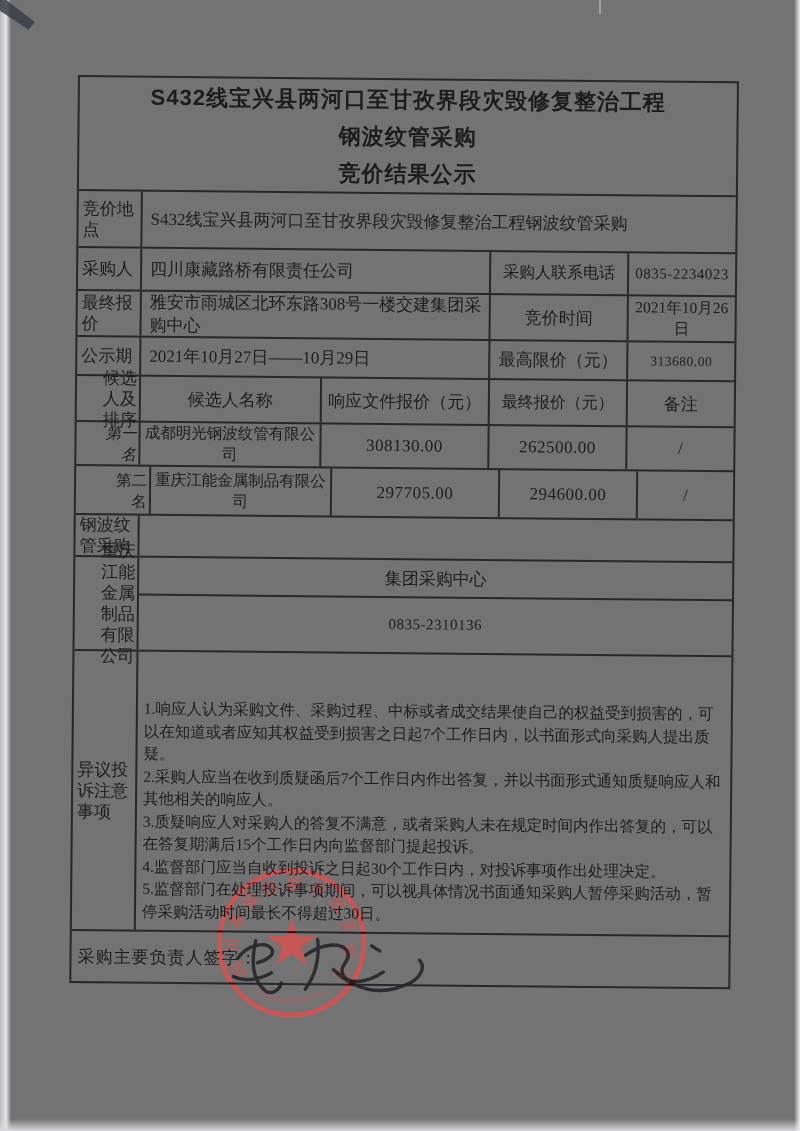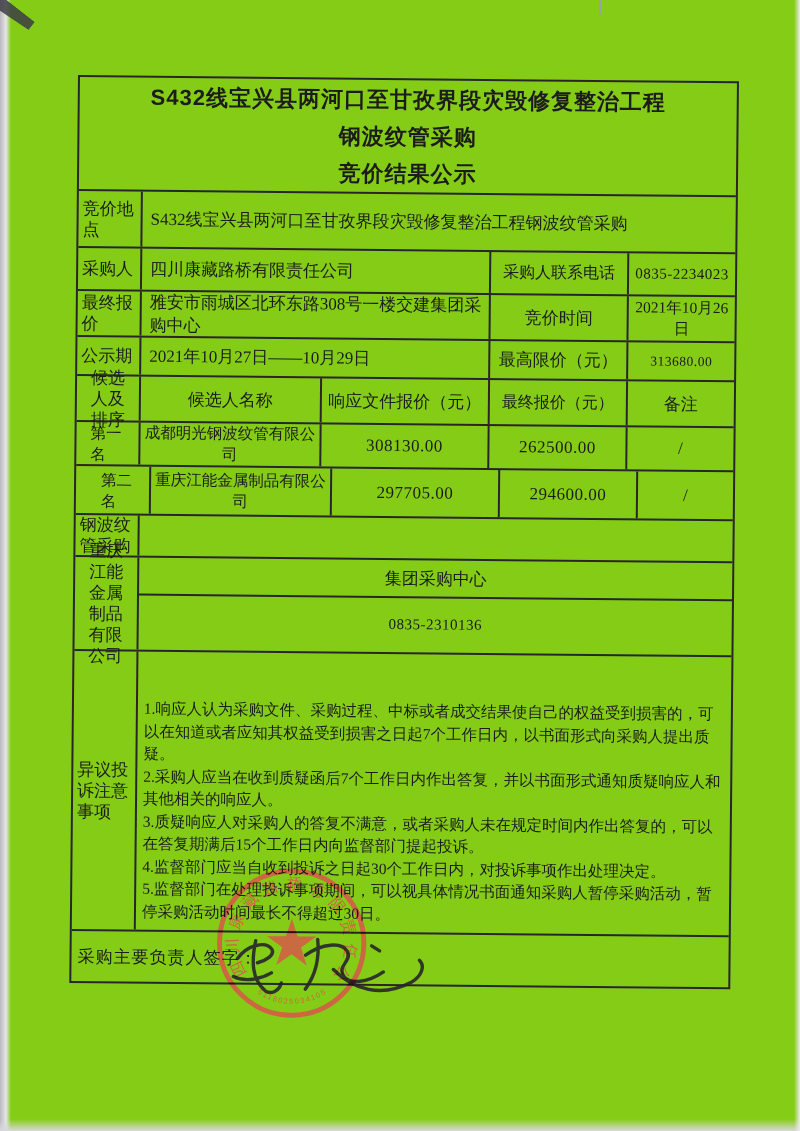--- a/index.html
+++ b/index.html
@@ -2,21 +2,21 @@
 <html><head>
 <meta charset="utf-8">
 <style>
   html,body{margin:0;padding:0;}
   body{
     width:800px;height:1131px;position:relative;overflow:hidden;
     background:#f9f8f7;
     font-family:"Liberation Serif","DejaVu Serif",serif;
     color:#1c1c1c;
   }
-  .paper{position:absolute;inset:0;background:#84cc16;}
+  .paper{position:absolute;inset:0;background:#737373;}
   
   .edge-left{position:absolute;left:0;top:0;width:11px;height:1131px;
     background:linear-gradient(to right,#b9b9bd,#e6e5e8 55%,rgba(255,255,255,0));pointer-events:none;}
   .corner-tl{position:absolute;left:-6px;top:-10px;width:52px;height:46px;
     background:#3c3c44;transform:rotate(38deg);transform-origin:0 0;
     clip-path:polygon(0 0,100% 0,100% 22%,0 30%);opacity:.85;}
   .top-scratch{position:absolute;left:599px;top:0;width:2px;height:14px;background:#9aa0a8;}
   .edge-bottom{position:absolute;left:0;bottom:0;width:800px;height:12px;
     background:linear-gradient(to top,#d9d8da,rgba(255,255,255,0));}
   .edge-right{position:absolute;right:0;top:0;width:6px;height:1131px;
@@ -45,21 +45,21 @@
 
   .h-title{height:112px;}
   .h-r1{height:55px;} .h-r2{height:41px;} .h-r3{height:44px;} .h-r4{height:37px;}
   .h-r5{height:44px;} .h-r6{height:42px;} .h-r7{height:47px;} .h-r8{height:40px;}
   .h-r9{height:92px;} .h-r10{height:278px;} .h-r11{height:50px;}
 
   .title-block{width:100%;display:flex;flex-direction:column;justify-content:center;
     text-align:center;font-family:"Liberation Sans","DejaVu Sans",sans-serif;
     font-weight:bold;font-size:22px;line-height:37px;letter-spacing:1px;}
   .lab{font-size:17px;line-height:21px;padding:2px 2px 2px 4px;}
-  .lab.center{justify-content:center;text-align:left;padding-left:14px;}
+  .lab.center{justify-content:center;text-align:right;padding-left:14px;}
   .val-left{font-size:17px;padding-left:8px;}
   .val-center{justify-content:center;text-align:center;font-size:17px;}
   .num{font-size:15px;letter-spacing:.5px;}
   .num-sm{font-size:13.5px;letter-spacing:.5px;}
   .hdr{justify-content:center;text-align:center;font-size:17px;}
   .slash{font-size:17px;}
 
   .sup-col{flex-direction:column;align-items:stretch;padding:0;}
   .sup-sub{box-sizing:border-box;display:flex;align-items:center;justify-content:center;font-size:17px;}
   .sup-sub + .sup-sub{border-top:2px solid #27272b;}
@@ -120,21 +120,21 @@
 
     <div class="row h-r5">
       <div class="cell w-lab lab center">候选人及排序</div>
       <div class="cell w-name hdr">候选人名称</div>
       <div class="cell w-p1 hdr">响应文件报价（元）</div>
       <div class="cell w-p2 hdr" style="font-size:16px;">最终报价（元）</div>
       <div class="cell w-rem hdr">备注</div>
     </div>
 
     <div class="row h-r6">
-      <div class="cell w-lab lab center" style="font-size:15.5px;">第一名</div>
+      <div class="cell w-lab lab center" style="font-size:15.5px;font-style:italic;">第一名</div>
       <div class="cell w-name hdr" style="font-size:15.5px;">成都明光钢波纹管有限公司</div>
       <div class="cell w-p1 hdr num-sm">308130.00</div>
       <div class="cell w-p2 hdr num-sm">262500.00</div>
       <div class="cell w-rem hdr slash">/</div>
     </div>
 
     <div class="row h-r7">
       <div class="cell w-lab lab center" style="font-size:15.5px;margin-left:11px;">第二名</div>
       <div class="cell w-name hdr" style="font-size:15.5px;">重庆江能金属制品有限公司</div>
       <div class="cell w-p1 hdr num-sm">297705.00</div>

